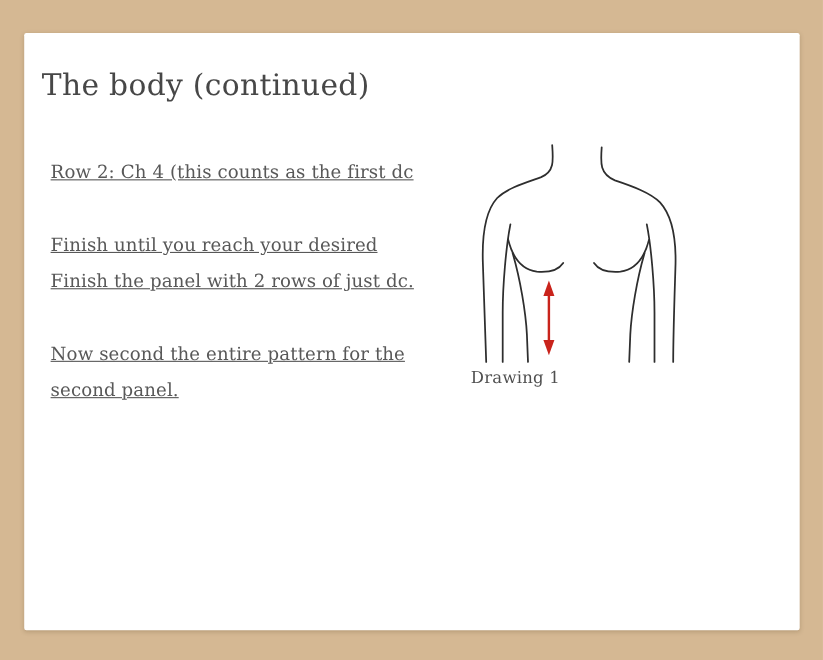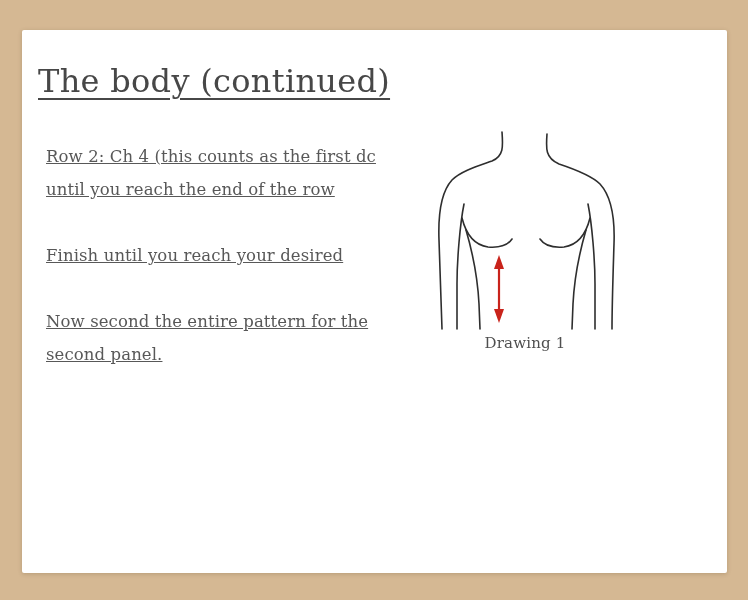--- a/index.html
+++ b/index.html
@@ -31,25 +31,24 @@
     width: 705px;
     height: 543px;
     background: var(--page-bg);
     border-radius: 2px;
     box-shadow: 0 1px 4px rgba(90, 70, 40, 0.25);
   }
   .title {
     position: absolute;
     left: 16px;
     top: 32px;
-    font-size: 32px;
+    font-size: 27px;
     font-weight: 400;
     letter-spacing: 0.3px;
     color: var(--title-text);
-    text-decoration: underline;
     text-decoration-thickness: 1.5px;
     text-underline-offset: 6px;
   }
   .text-col {
     position: absolute;
     left: 24px;
     top: 110px;
     width: 360px;
   }
   .para {
@@ -58,21 +57,20 @@
     line-height: 33px;
     color: var(--body-text);
     letter-spacing: 0.1px;
   }
   .line { display: block; white-space: nowrap; text-decoration: underline; }
   .figure {
     position: absolute;
     left: 406px;
     top: 88px;
     width: 212px;
-    text-align: center;
   }
   .figure svg { display: block; }
   .figure .torso-path {
     fill: none;
     stroke: var(--drawing-line);
     stroke-width: 1.6;
     stroke-linecap: round;
   }
   .figure .arrow-line {
     stroke: var(--arrow);
@@ -91,24 +89,24 @@
 <body>
 
 <div class="frame">
   <div class="page">
 
     <h1 class="title">The body (continued)</h1>
 
     <div class="text-col">
       <p class="para">
         <span class="line">Row 2: Ch 4 (this counts as the first dc</span>
-        <span class="line">until you reach the end of the row</span>
       </p>
       <p class="para">
         <span class="line">Finish until you reach your desired</span>
+        <span class="line">Finish the panel with 2 rows of just dc.</span>
       </p>
       <p class="para">
         <span class="line">Now second the entire pattern for the</span>
         <span class="line">second panel.</span>
       </p>
     </div>
 
     <figure class="figure">
       <svg width="212" height="214" viewBox="0 0 212 214" aria-hidden="true">
 

